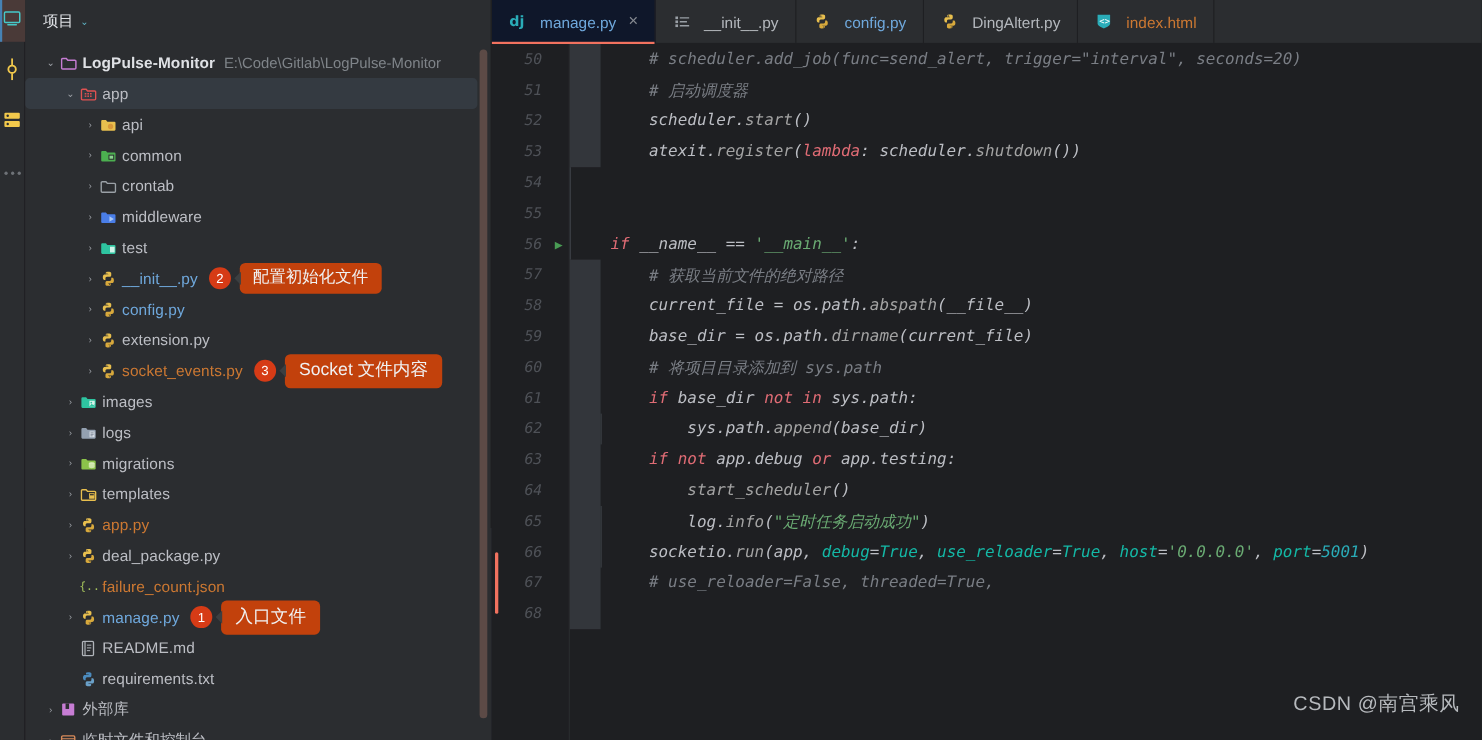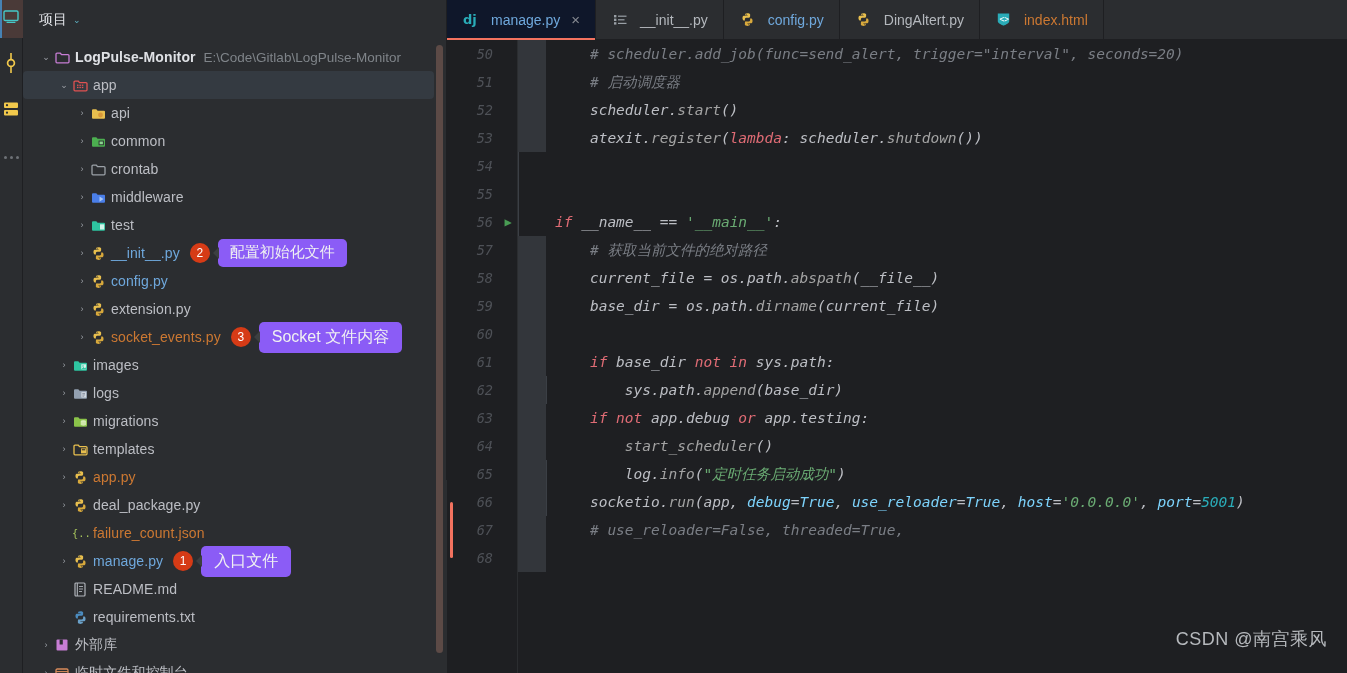--- a/index.html
+++ b/index.html
@@ -75,21 +75,21 @@
 
   
   .badge {
     width: 20px; height: 20px; border-radius: 50%;
     background: #d63b16; color: #fff;
     font-size: 12px; display: flex; align-items: center; justify-content: center;
     margin-left: 10px; flex: 0 0 20px;
   }
   .tip {
     position: relative; margin-left: 8px;
-    background: #8b5cf6; color: #f0f1f2;
+    background: #c2410c; color: #f0f1f2;
     padding: 4px 12px 5px 12px; border-radius: 5px;
     font-size: 15px; line-height: 1.25;
   }
   .tip::before {
     content: ""; position: absolute; left: -5px; top: 50%;
     transform: translateY(-50%);
     border-top: 6px solid transparent;
     border-bottom: 6px solid transparent;
     border-right: 6px solid #3c3f41;
   }
@@ -166,21 +166,21 @@
   }
 
   
   .c-com { color: #7a7e85; }
   .c-kw2 { color: #e06c75; }
   .c-fn  { color: #a3a3a3; }
   .c-str { color: #6aab73; }
   .c-num { color: #2aacb8; }
   .c-def { color: #bcbec4; }
   .c-par { color: #bcbec4; }
-  .c-kwarg { color: #7dd3fc; }
+  .c-kwarg { color: #14b8a6; }
 
   .watermark {
     position: absolute; right: 20px; bottom: 22px;
     color: #b6b9bd; font-size: 18px;
     font-family: "Liberation Sans", sans-serif;
     letter-spacing: .5px;
   }
 </style>
 </head>
 <body>
@@ -607,20 +607,21 @@
             <span class="codetxt"><span class="c-def">    current_file = os.path.</span><span class="c-fn">abspath</span><span class="c-par">(__file__)</span></span>
           </div>
           <div class="cline">
             <span class="lnum">59</span>
             <span class="runarrow"></span>
             <span class="codetxt"><span class="c-def">    base_dir = os.path.</span><span class="c-fn">dirname</span><span class="c-par">(current_file)</span></span>
           </div>
           <div class="cline">
             <span class="lnum">60</span>
             <span class="runarrow"></span>
+            <span class="codetxt"><span class="c-com">    # 将项目目录添加到 sys.path</span></span>
           </div>
           <div class="cline">
             <span class="lnum">61</span>
             <span class="runarrow"></span>
             <span class="codetxt"><span class="c-def">    </span><span class="c-kw2">if</span><span class="c-def"> base_dir </span><span class="c-kw2">not in</span><span class="c-def"> sys.path:</span></span>
           </div>
           <div class="cline">
             <span class="lnum">62</span>
             <span class="runarrow"></span>
             <span class="codetxt"><span class="c-def">        sys.path.</span><span class="c-fn">append</span><span class="c-par">(base_dir)</span></span>

